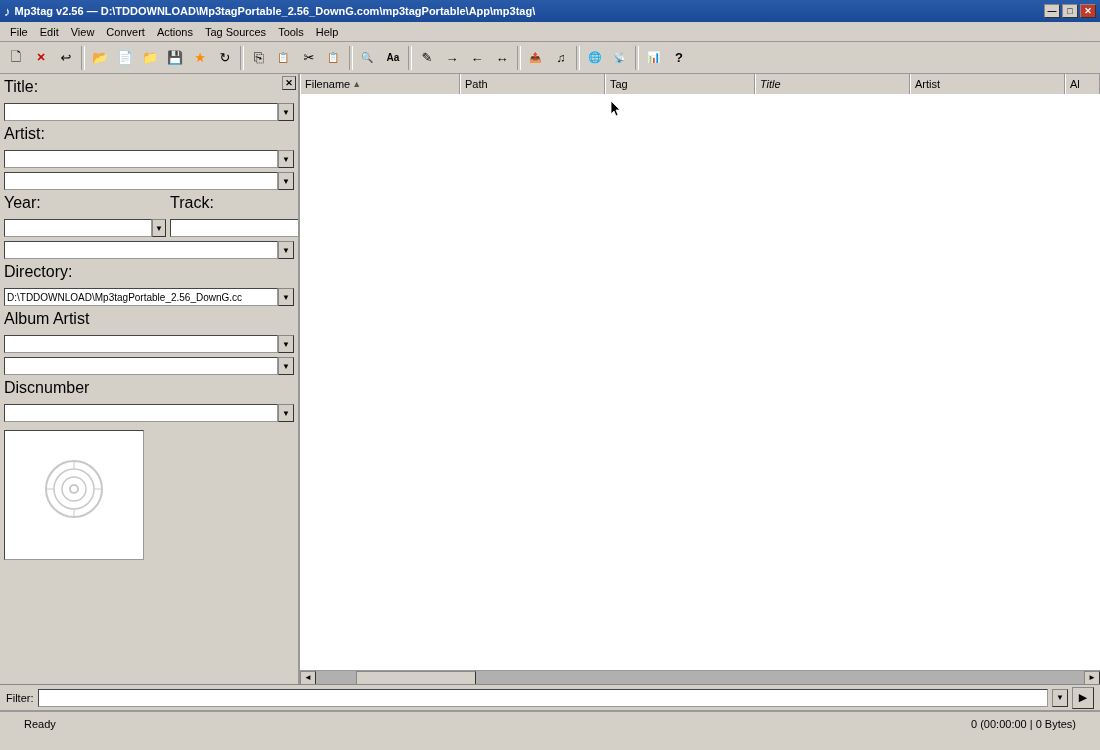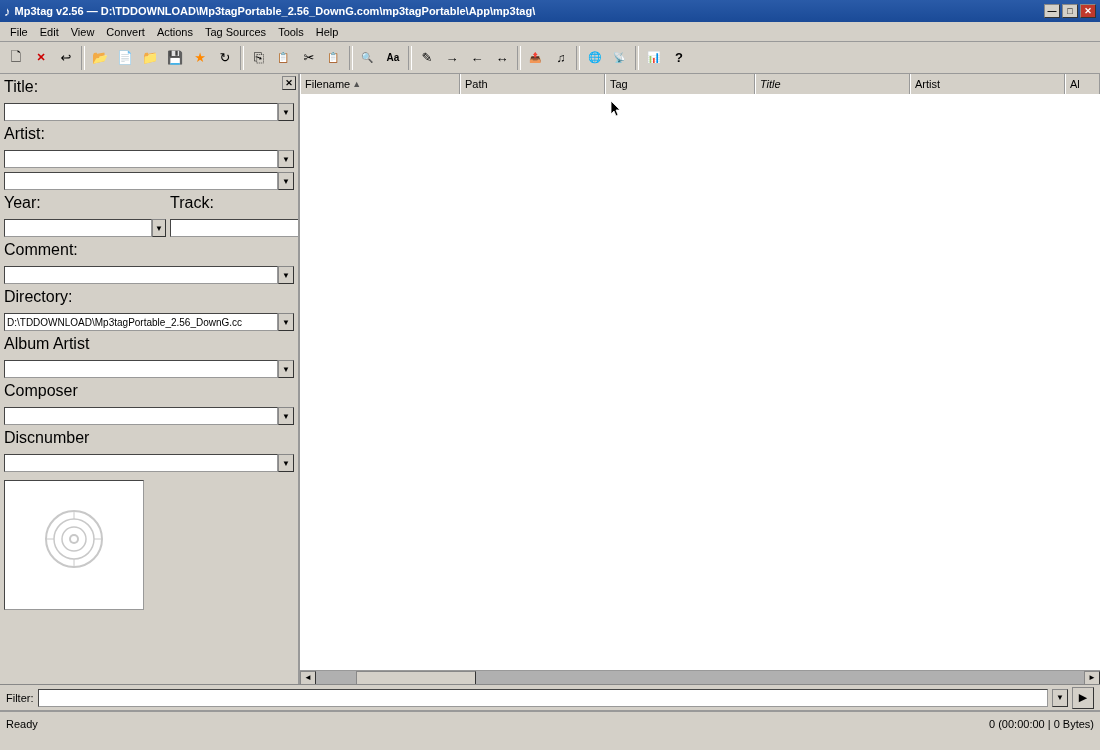--- a/index.html
+++ b/index.html
@@ -305,21 +305,21 @@
       border: 1px outset #888;
     }
 
     
     #status-bar {
       height: 26px;
       background: #d4d0c8;
       border-top: 2px solid #999;
       display: flex;
       align-items: center;
-      padding: 0 6px;
+      padding: 0 24px;
       gap: 8px;
       font-size: 11px;
     }
 
     
     #filter-bar {
       height: 26px;
       background: #d4d0c8;
       border-top: 1px solid #888;
       display: flex;
@@ -472,21 +472,20 @@
         <div class="field-label">Track:</div>
         <div class="ytg-input-wrap">
           <input class="ytg-input" type="text" value="" style="">
 
         </div>
       </div>
 
     </div>
 
     <div class="field-group">
-      <div class="field-label">Comment:</div>
       <div class="field-input-wrapper">
         <input class="field-input" type="text" value="" style="">
         <div class="field-dropdown-btn">▼</div>
       </div>
     </div>
 
     <div class="field-group">
       <div class="field-label">Directory:</div>
       <div id="directory-field">
         <input id="directory-input" type="text" value="D:\TDDOWNLOAD\Mp3tagPortable_2.56_DownG.cc" style="">
@@ -496,21 +495,20 @@
 
     <div class="field-group">
       <div class="field-label">Album Artist</div>
       <div class="field-input-wrapper">
         <input class="field-input" type="text" value="" style="">
         <div class="field-dropdown-btn">▼</div>
       </div>
     </div>
 
     <div class="field-group">
-      <div class="field-label">Composer</div>
       <div class="field-input-wrapper">
         <input class="field-input" type="text" value="" style="">
         <div class="field-dropdown-btn">▼</div>
       </div>
     </div>
 
     <div class="field-group">
       <div class="field-label">Discnumber</div>
       <div class="field-input-wrapper">
         <input class="field-input" type="text" value="" style="">

